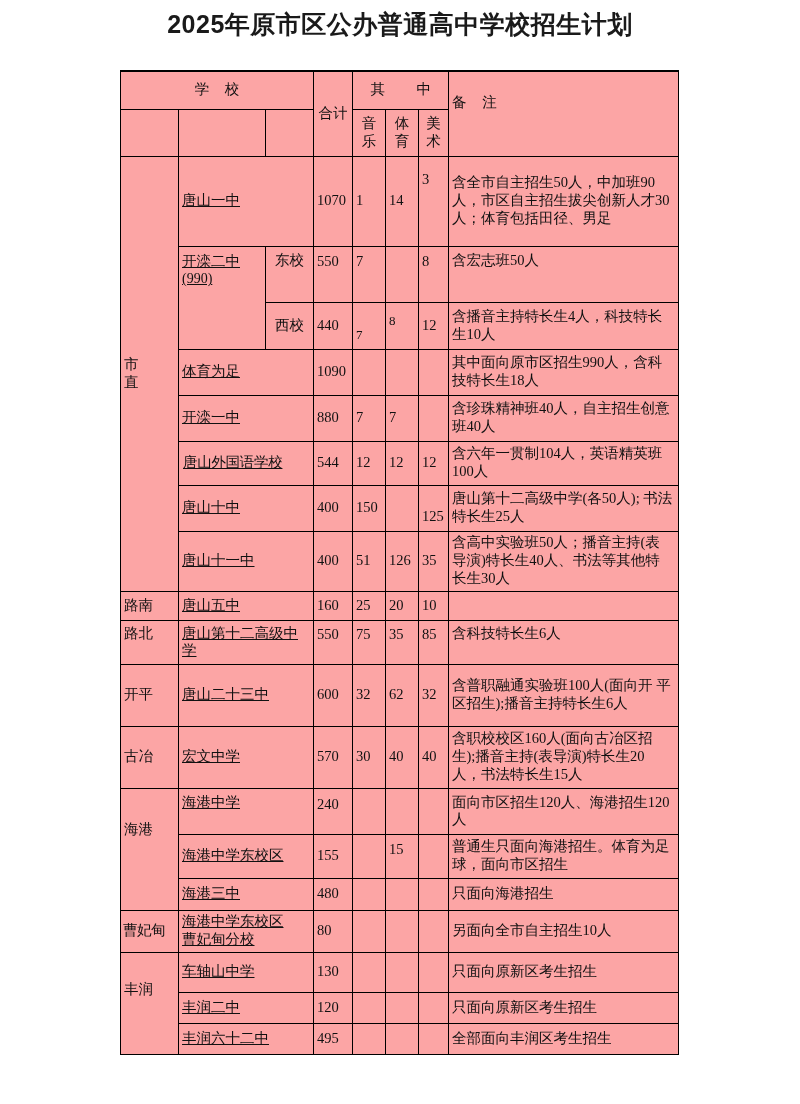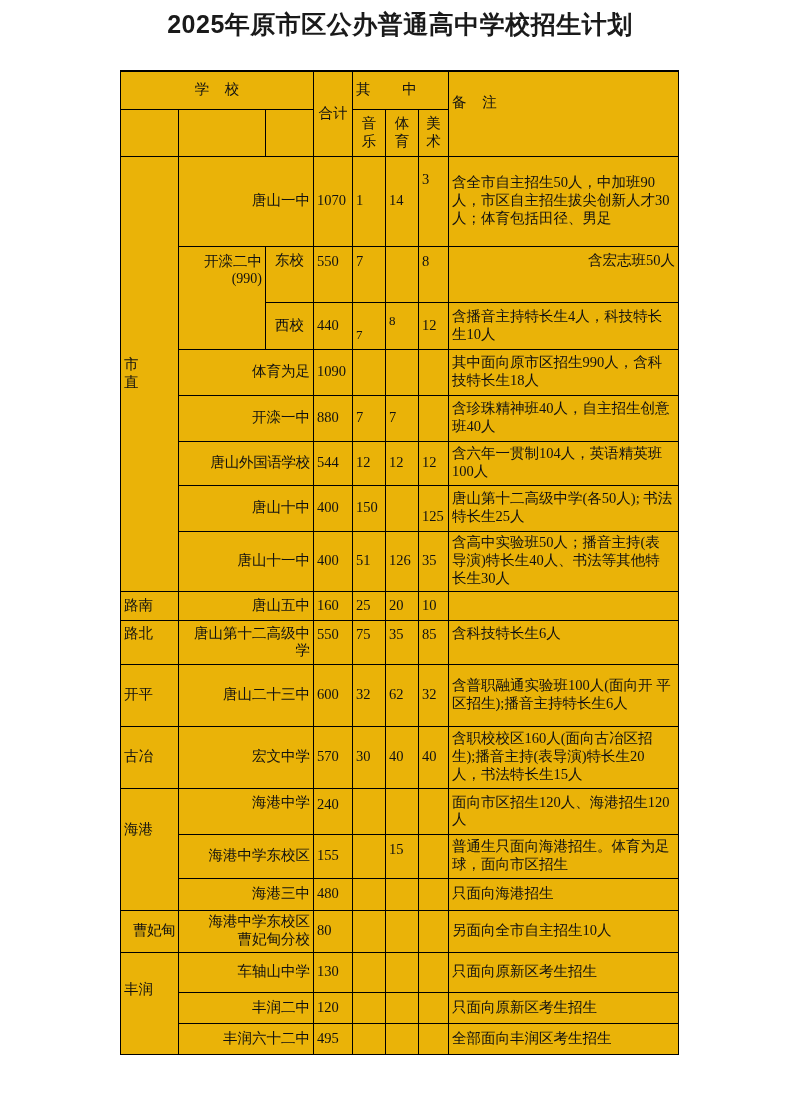--- a/index.html
+++ b/index.html
@@ -31,21 +31,21 @@
   #table-wrap {
     position: absolute;
     left: 120px;
     top: 70px;
     width: 558px;
   }
   table.plan {
     border-collapse: collapse;
     width: 558px;
     table-layout: fixed;
-    background: #eab308;
+    background: #fca5a5;
   }
   table.plan td, table.plan th {
     border: 1.6px solid #000;
     padding: 2px 3px;
     font-size: 14.5px;
     line-height: 1.22;
     color: #111;
     vertical-align: middle;
     font-weight: normal;
     overflow: hidden;
@@ -62,21 +62,21 @@
   col.c-note    { width: 230px; }
 
   .hdr-school {
     text-align: center;
     font-size: 17px;
     letter-spacing: 6px;
     text-indent: 6px;
   }
   .hdr-total { text-align: center; font-size: 16px; }
   .hdr-mid {
-    text-align: left;
+    text-align: right;
     font-size: 16px;
     letter-spacing: 14px;
     padding-left: 2px;
     margin-top: 32px;
   }
   .hdr-note {
     text-align: left;
     font-size: 17px;
     letter-spacing: 6px;
     padding-left: 4px;
@@ -92,23 +92,24 @@
   .region {
     text-align: left;
     padding-left: 5px;
     font-size: 15px;
   }
   .region-bottom { vertical-align: bottom; padding-bottom: 4px; }
   .region-stack { line-height: 1.15; }
   .region-stack span { display: block; }
 
   .school {
-    text-align: right;
+    text-align: left;
     padding-left: 6px;
     font-size: 15px;
+    text-decoration: underline;
   }
   .school-sub { font-size: 14px; }
   .campus { text-align: center; font-size: 15px; }
   .num { text-align: left; padding-left: 3px; font-size: 14px; }
   .num.small { font-size: 13px; }
   .note {
     text-align: left;
     padding-left: 5px;
     font-size: 14.5px;
     line-height: 1.25;
@@ -177,21 +178,21 @@
         <tr style="height:56px;">
           <td rowspan="2" class="school" style="vertical-align:top;padding-top:6px;">
             <div>开滦二中</div>
             <div class="school-sub">(990)</div>
           </td>
           <td class="campus" style="vertical-align:top;padding-top:5px;">东校</td>
           <td class="num" style="vertical-align:top;padding-top:6px;">550</td>
           <td class="num" style="vertical-align:top;padding-top:6px;">7</td>
           <td class="num"></td>
           <td class="num" style="vertical-align:top;padding-top:6px;">8</td>
-          <td class="note" style="vertical-align:top;padding-top:5px;text-align:right;">含宏志班50人</td>
+          <td class="note" style="vertical-align:top;padding-top:5px;">含宏志班50人</td>
         </tr>
 
         <tr style="height:47px;">
           <td class="campus">西校</td>
           <td class="num">440</td>
           <td class="num small" style="vertical-align:bottom;padding-bottom:6px;">7</td>
           <td class="num small" style="vertical-align:top;padding-top:10px;">8</td>
           <td class="num">12</td>
           <td class="note">含播音主持特长生4人，科技特长 生10人</td>
         </tr>
@@ -303,21 +304,21 @@
         <tr style="height:32px;">
           <td colspan="2" class="school">海港三中</td>
           <td class="num">480</td>
           <td class="num"></td>
           <td class="num"></td>
           <td class="num"></td>
           <td class="note">只面向海港招生</td>
         </tr>
 
         <tr style="height:42px;">
-          <td class="region" style="padding-left:2px;letter-spacing:-0.5px;text-align:right;">曹妃甸</td>
+          <td class="region" style="padding-left:2px;letter-spacing:-0.5px;">曹妃甸</td>
           <td colspan="2" class="school">
             <div>海港中学东校区</div>
             <div>曹妃甸分校</div>
           </td>
           <td class="num">80</td>
           <td class="num"></td>
           <td class="num"></td>
           <td class="num"></td>
           <td class="note">另面向全市自主招生10人</td>
         </tr>

